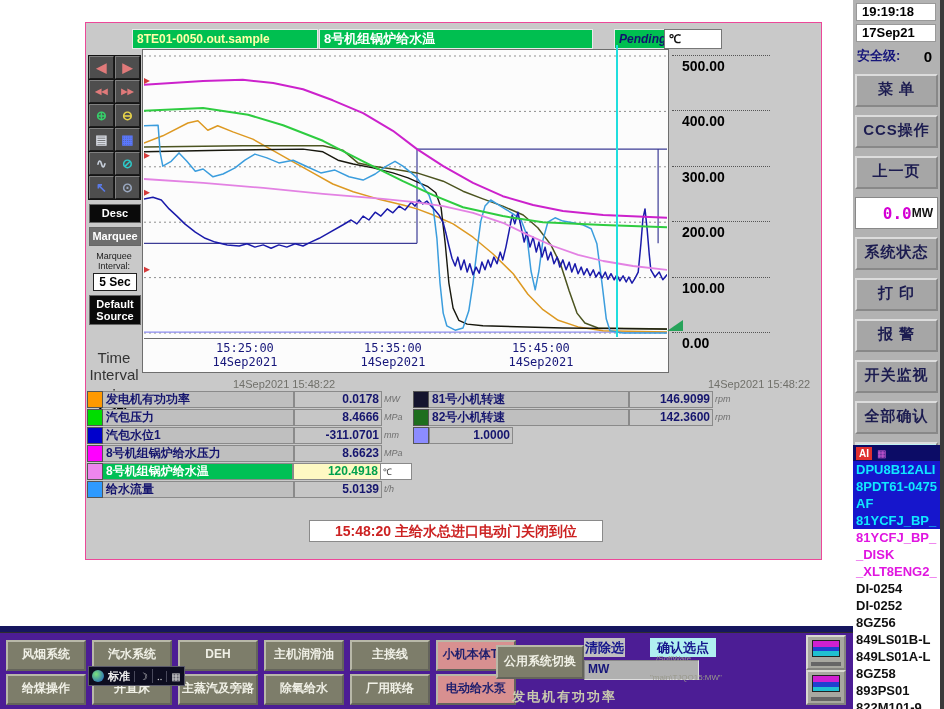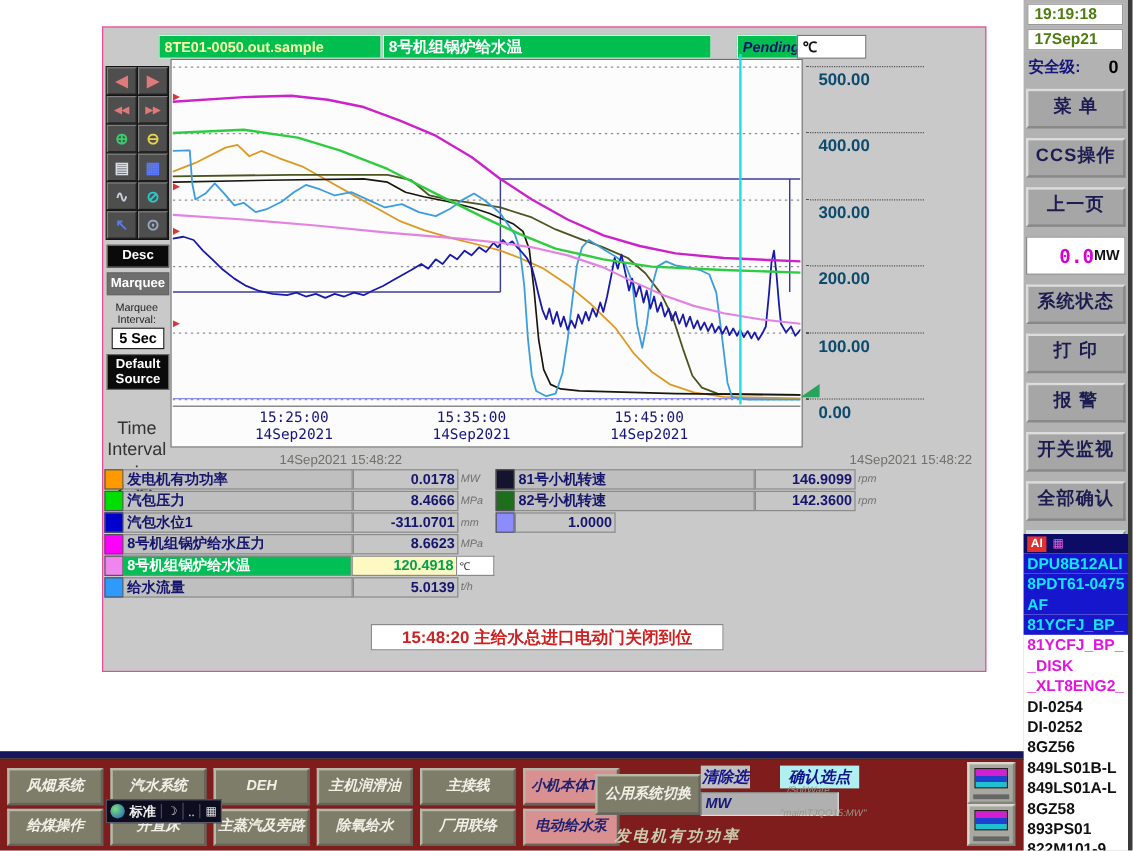--- a/index.html
+++ b/index.html
@@ -36,21 +36,21 @@
   #trend-svg{position:absolute;left:1px;top:1px;width:523px;height:287px;}
   #trend-svg polyline{fill:none;stroke-linejoin:round;stroke-linecap:round;}
   #trend-svg .grid{stroke:#8f8f8f;stroke-width:1;stroke-dasharray:2 3;}
   #trend-svg .mq{stroke:#3c3c96;stroke-width:1.2;}
   .x-axis{position:absolute;left:1px;top:288px;width:523px;height:33px;border-top:1px solid #6e6e6e;}
   .xt{position:absolute;top:2px;transform:translateX(-50%);text-align:center;
       font-family:"DejaVu Sans Mono",monospace;color:#16167a;font-size:12px;line-height:14px;white-space:nowrap;}
   .cursor{position:absolute;left:530px;top:22px;width:2px;height:292px;background:#20dede;z-index:25;cursor:ew-resize;}
   .gutter{position:absolute;left:586px;top:27px;width:105px;height:330px;}
   .g-line{position:absolute;left:0;width:98px;border-top:1px dotted #555;}
-  .g-lab{position:absolute;left:10px;color:#0c4a6e;font-weight:bold;font-size:14px;}
+  .g-lab{position:absolute;left:10px;color:#000000;font-weight:bold;font-size:14px;}
   .zero-tri{position:absolute;left:581px;top:297px;width:0;height:0;
             border-left:16px solid transparent;border-bottom:11px solid #27a35a;}
   .ts{position:absolute;top:355px;color:#70706a;font-size:11px;white-space:nowrap;margin-left:12px;}
   .ts-l{left:135px;} .ts-r{left:610px;}
   
   .legend{position:absolute;top:368px;}
   #legend-left{left:1px;width:325px;} #legend-right{left:327px;width:326px;}
   .leg-row{display:flex;height:17px;margin-bottom:1px;}
   .sw{width:14px;border:1px solid #555;}
   .lab{flex:1;background:#bfbfbf;border:1px solid #8a8a8a;border-left:none;color:#15156e;
@@ -62,21 +62,21 @@
   #legend-right .unit{width:24px;}
   .leg-row.hl .lab{background:#00c055;color:#fff;}
   .leg-row.hl .val{background:#fef9c3;color:#00a04c;}
   .leg-row.hl .unit{background:#fff;color:#333;font-style:normal;border:1px solid #8a8a8a;border-left:none;}
   .alarm-msg{position:absolute;left:223px;top:497px;width:292px;height:20px;background:#fff;
              border:1px solid #8a8a8a;color:#cc2222;font-weight:bold;font-size:14px;line-height:20px;
              text-align:center;white-space:nowrap;}
   
   .sidebar{position:absolute;left:853px;top:0;width:87px;height:709px;background:#b2b2b2;}
   .sb-top{height:445px;overflow:hidden;}
-  .sb-clock{margin:3px 4px 0 3px;background:#fff;border:1px solid #999;color:#4d7c0f;font-weight:bold;
+  .sb-clock{margin:3px 4px 0 3px;background:#fff;border:1px solid #999;color:#000000;font-weight:bold;
             font-size:13px;padding:0 5px;height:16px;line-height:16px;}
   .sb-sec{display:flex;justify-content:space-between;padding:5px 8px 1px 4px;color:#16167a;
           font-weight:bold;font-size:13px;align-items:center;}
   .sb-sec-val{color:#000;font-size:15px;}
   .sb-btn{height:29px;margin:8px 2px 0;background:#a6a6a6;border:2px outset #dcdcdc;color:#1c1c50;
           font-weight:bold;font-size:15px;text-align:center;line-height:26px;letter-spacing:1px;cursor:pointer;
           white-space:nowrap;overflow:hidden;}
   .sb-btn.hl{background:#bff2f2;color:#cc1616;}
   .sb-power{height:30px;margin:8px 2px 0;background:#fff;border:1px solid #888;display:flex;
             align-items:center;justify-content:flex-end;padding-right:4px;}
@@ -87,22 +87,22 @@
   .strip-icon{color:#e060e0;font-size:10px;line-height:13px;}
   #alarm-list{background:#fff;height:248px;}
   .al-item{height:17px;font-weight:bold;font-size:13px;line-height:17px;padding-left:3px;
            white-space:nowrap;overflow:hidden;cursor:pointer;}
   .al-item.sel{background:#1616cc;color:#10e8ff;}
   .al-item.mag{color:#e016e0;}
   .al-item.nor{color:#101010;}
   .right-edge{position:absolute;left:940px;top:0;width:4px;height:709px;background:#3a3a3a;}
   
   .navy-strip{position:absolute;left:0;top:626px;width:853px;height:6px;background:#16165e;}
-  .bottom-bar{position:absolute;left:0;top:632px;width:853px;height:77px;background:#7f1d1d;
-              border-top:1px solid #2e2e2e;font-style:italic;}
+  .bottom-bar{position:absolute;left:0;top:632px;width:853px;height:77px;background:#4c1d95;
+              border-top:1px solid #2e2e2e;}
   .bb-row{position:absolute;left:6px;display:flex;gap:6px;}
   #bb-row1{top:7px;} #bb-row2{top:41px;}
   .bb-btn{width:76px;height:27px;background:#7d7d6a;border:2px outset #b8b8a8;color:#f0f0e6;
           font-weight:bold;font-size:12px;text-align:center;line-height:24px;cursor:pointer;
           white-space:nowrap;overflow:hidden;}
   .bb-btn.pink{background:#d89090;color:#20206e;}
   .bb-common{position:absolute;left:496px;top:12px;width:84px;height:30px;background:#7d7d6a;
              border:2px outset #b8b8a8;color:#f0f0e6;font-weight:bold;font-size:12px;text-align:center;
              line-height:28px;cursor:pointer;}
   .bb-clear{position:absolute;left:584px;top:5px;width:41px;height:19px;background:#c0c0c0;

